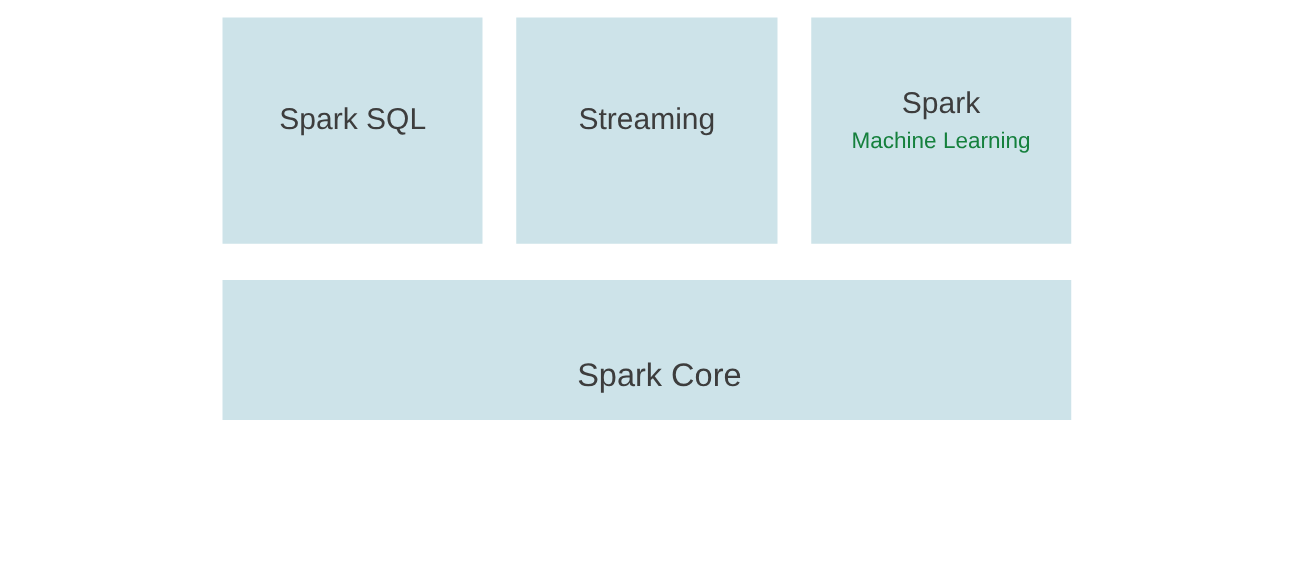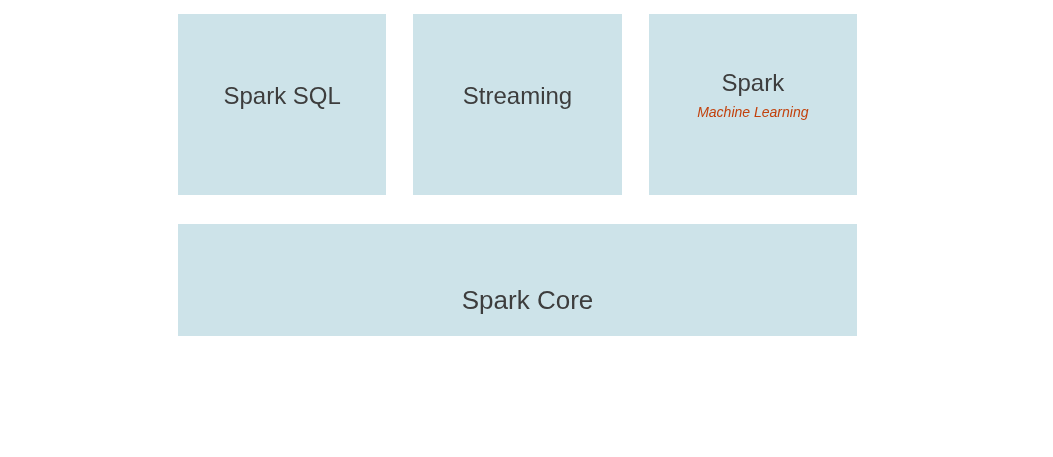--- a/index.html
+++ b/index.html
@@ -40,24 +40,23 @@
       flex: 1 1 0;
       height: 181px;
       padding-bottom: 18px; 
     }
     .box-label {
       font-size: 24px;
       line-height: 33px;
       color: #3d3d3d;
     }
     .box-sublabel {
-      font-size: 14px;
-      font-style: italic;
+      font-size: 18px;
       line-height: 26px;
-      color: #c2410c;
+      color: #15803d;
     }
     .bottom-row {
       margin-top: 29px;
       height: 152px;
       width: 100%;
       padding-left: 20px;
     }
     .bottom-box .box-label {
       font-size: 26px;
     }

